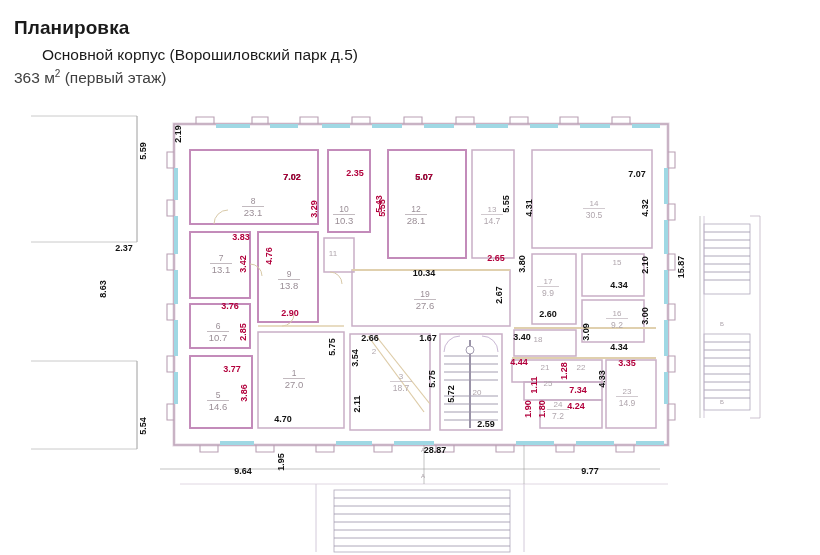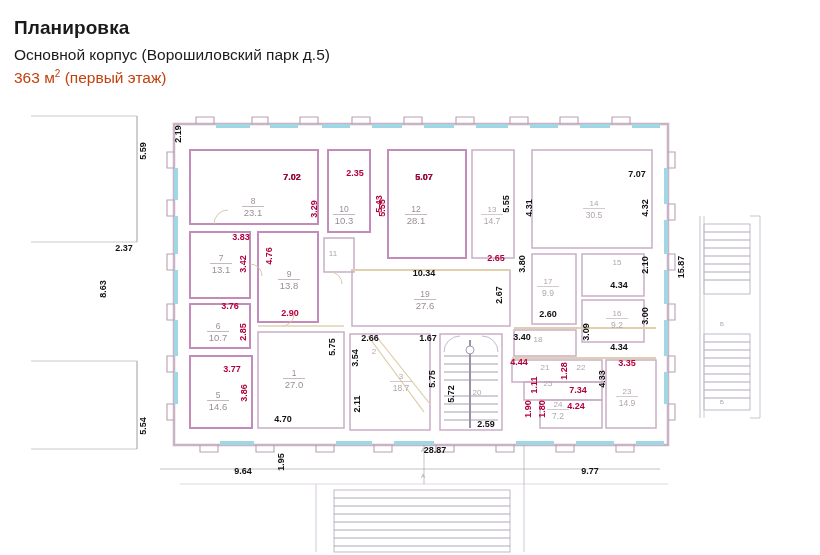--- a/index.html
+++ b/index.html
@@ -12,24 +12,24 @@
   }
   #page { position: relative; width: 820px; height: 555px; background: #fff; }
 
   
   .hdr { position: absolute; left: 14px; top: 18px; }
   .hdr h1 {
     margin: 0; font-size: 19px; font-weight: bold; color: #1a1a1a;
     letter-spacing: .1px; line-height: 1.1;
   }
   .hdr .sub1 {
-    margin-top: 7px; font-size: 15.5px; color: #1a1a1a; line-height: 1.2;
+    margin-top: 7px; font-size: 15.5px; color: #1a1a1a; line-height: 1.2; margin-left: 28px;
   }
   .hdr .sub2 {
-    margin-top: 4px; font-size: 15.5px; color: #c2410c; line-height: 1.2;
+    margin-top: 4px; font-size: 15.5px; color: #404040; line-height: 1.2;
   }
   .hdr .sub2 sup { font-size: 10px; vertical-align: super; }
 
   
   #plan { position: absolute; left: 0; top: 104px; width: 820px; height: 451px; }
   #plan svg { display: block; }
 
   
   .dim        { font-family: "Liberation Sans", sans-serif; font-size: 9px; font-weight: bold; fill: #111; }
   .dim-r      { font-family: "Liberation Sans", sans-serif; font-size: 9px; font-weight: bold; fill: #b2003c; }

